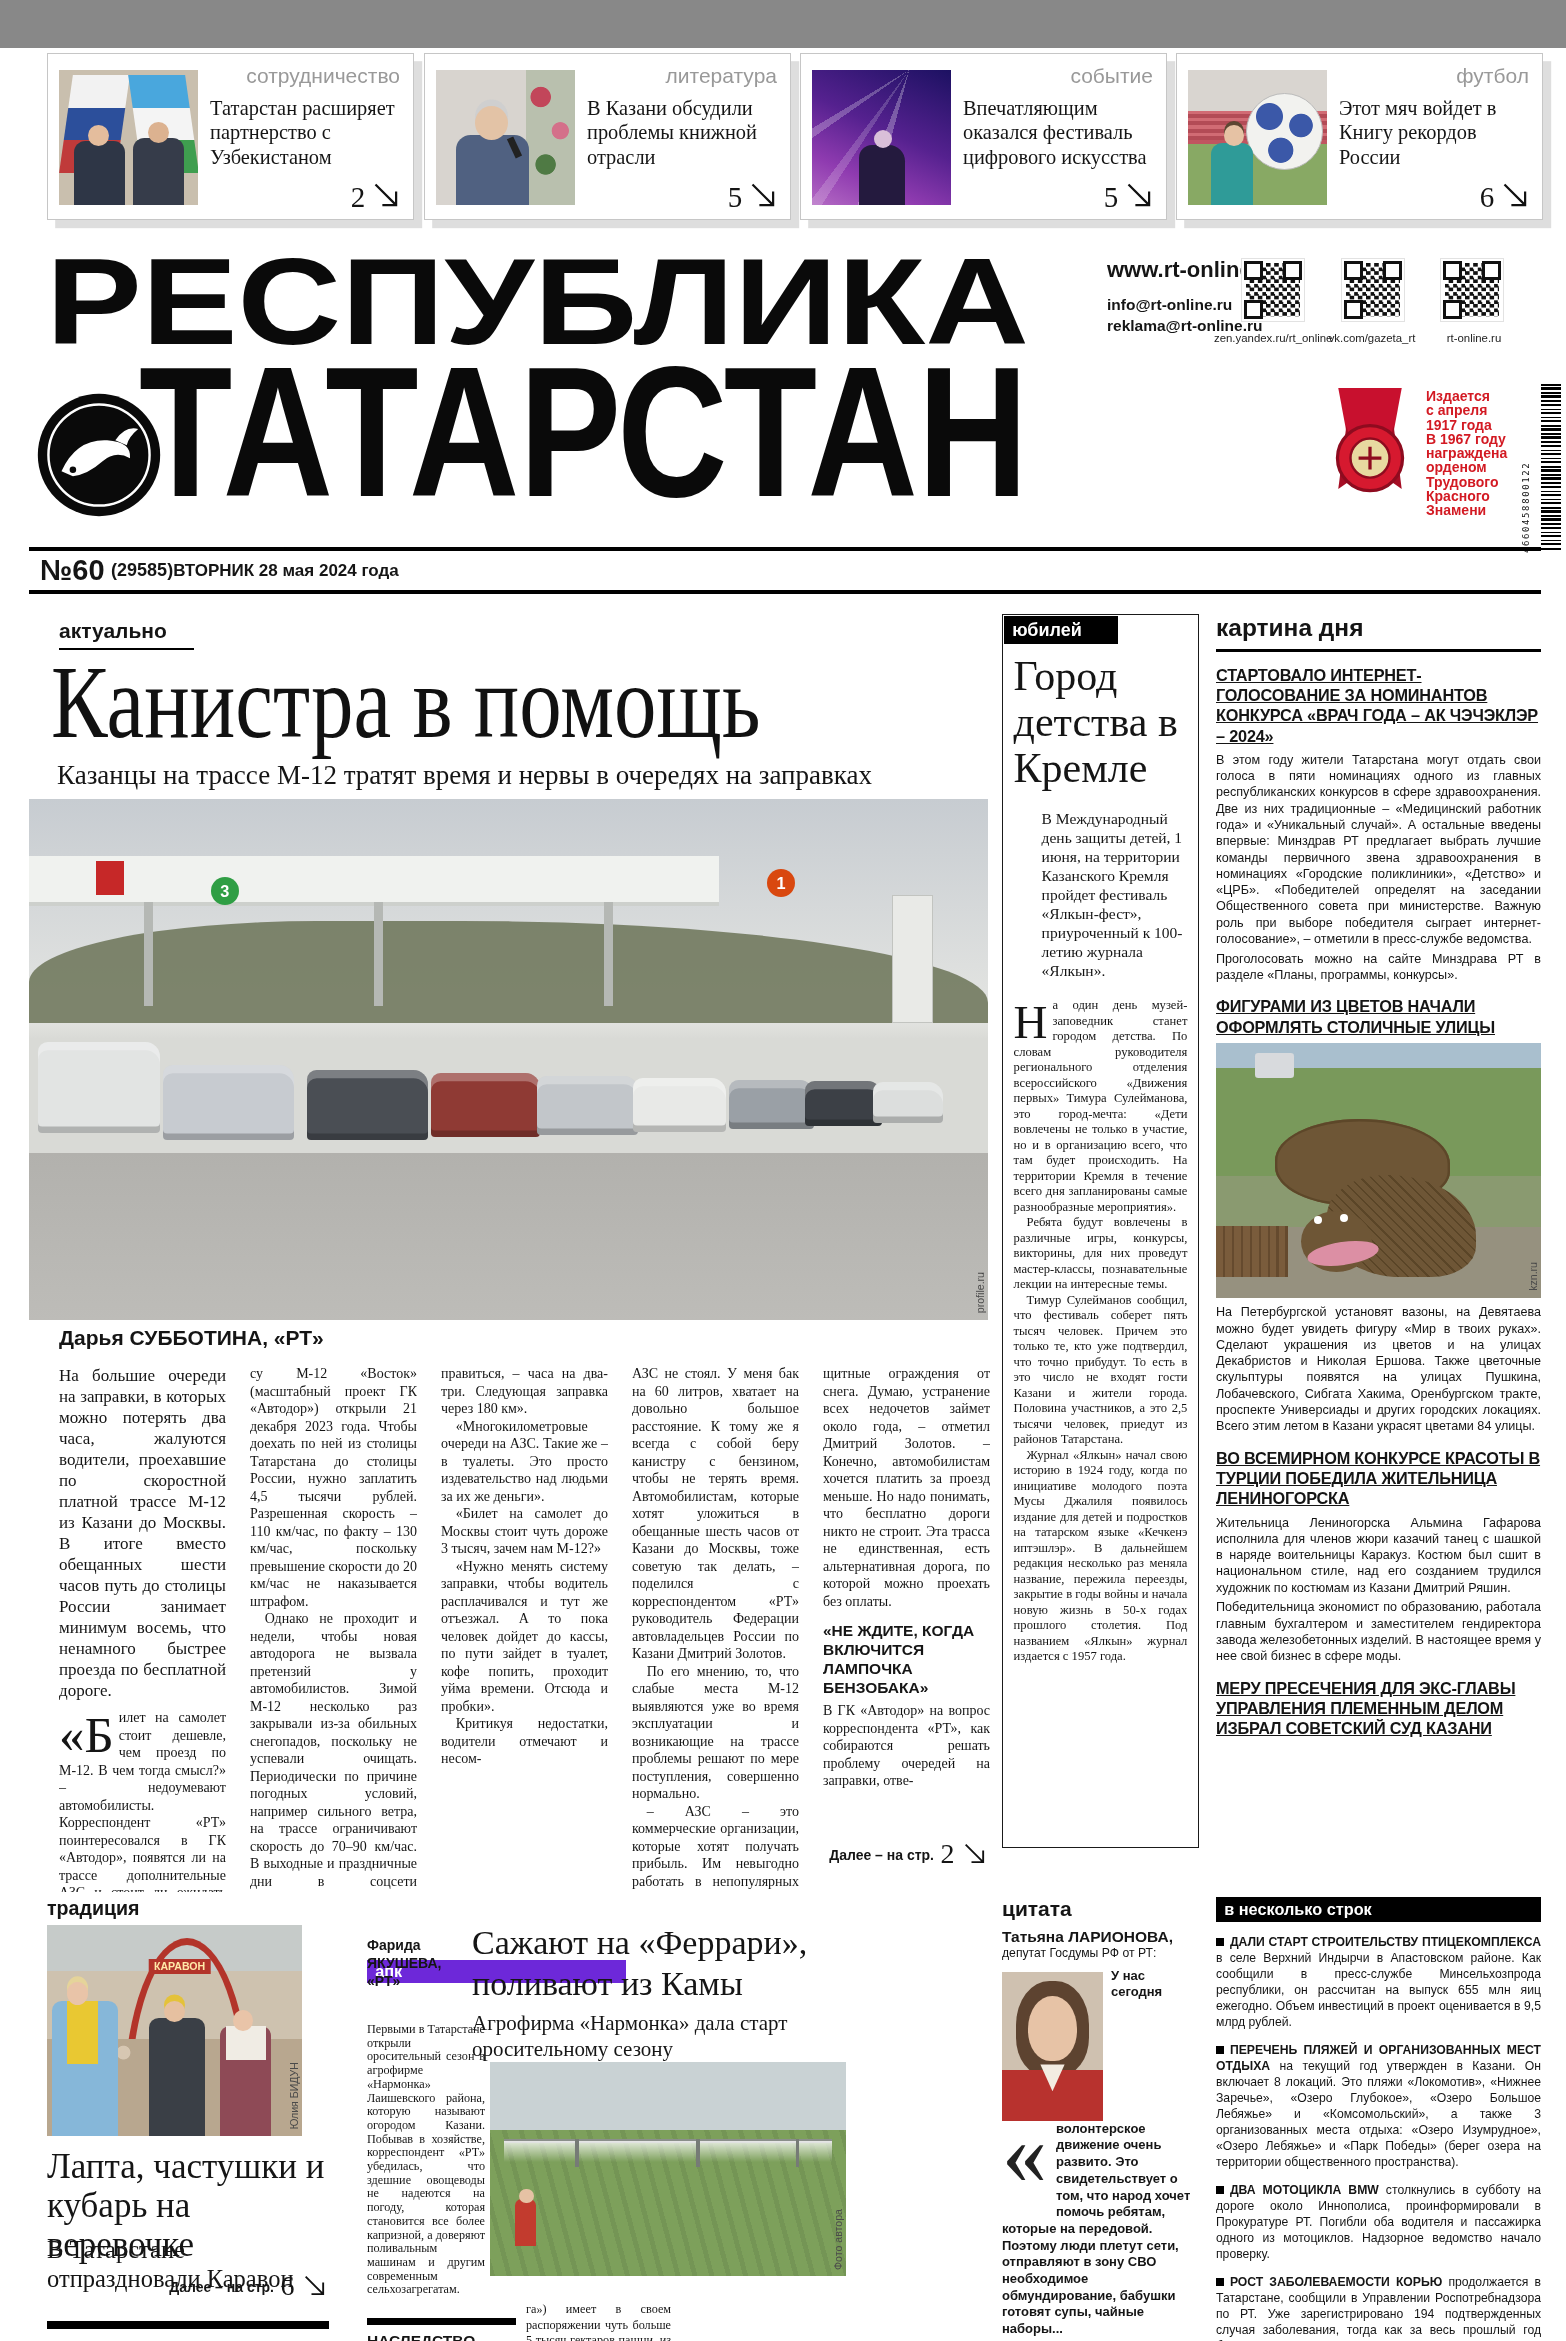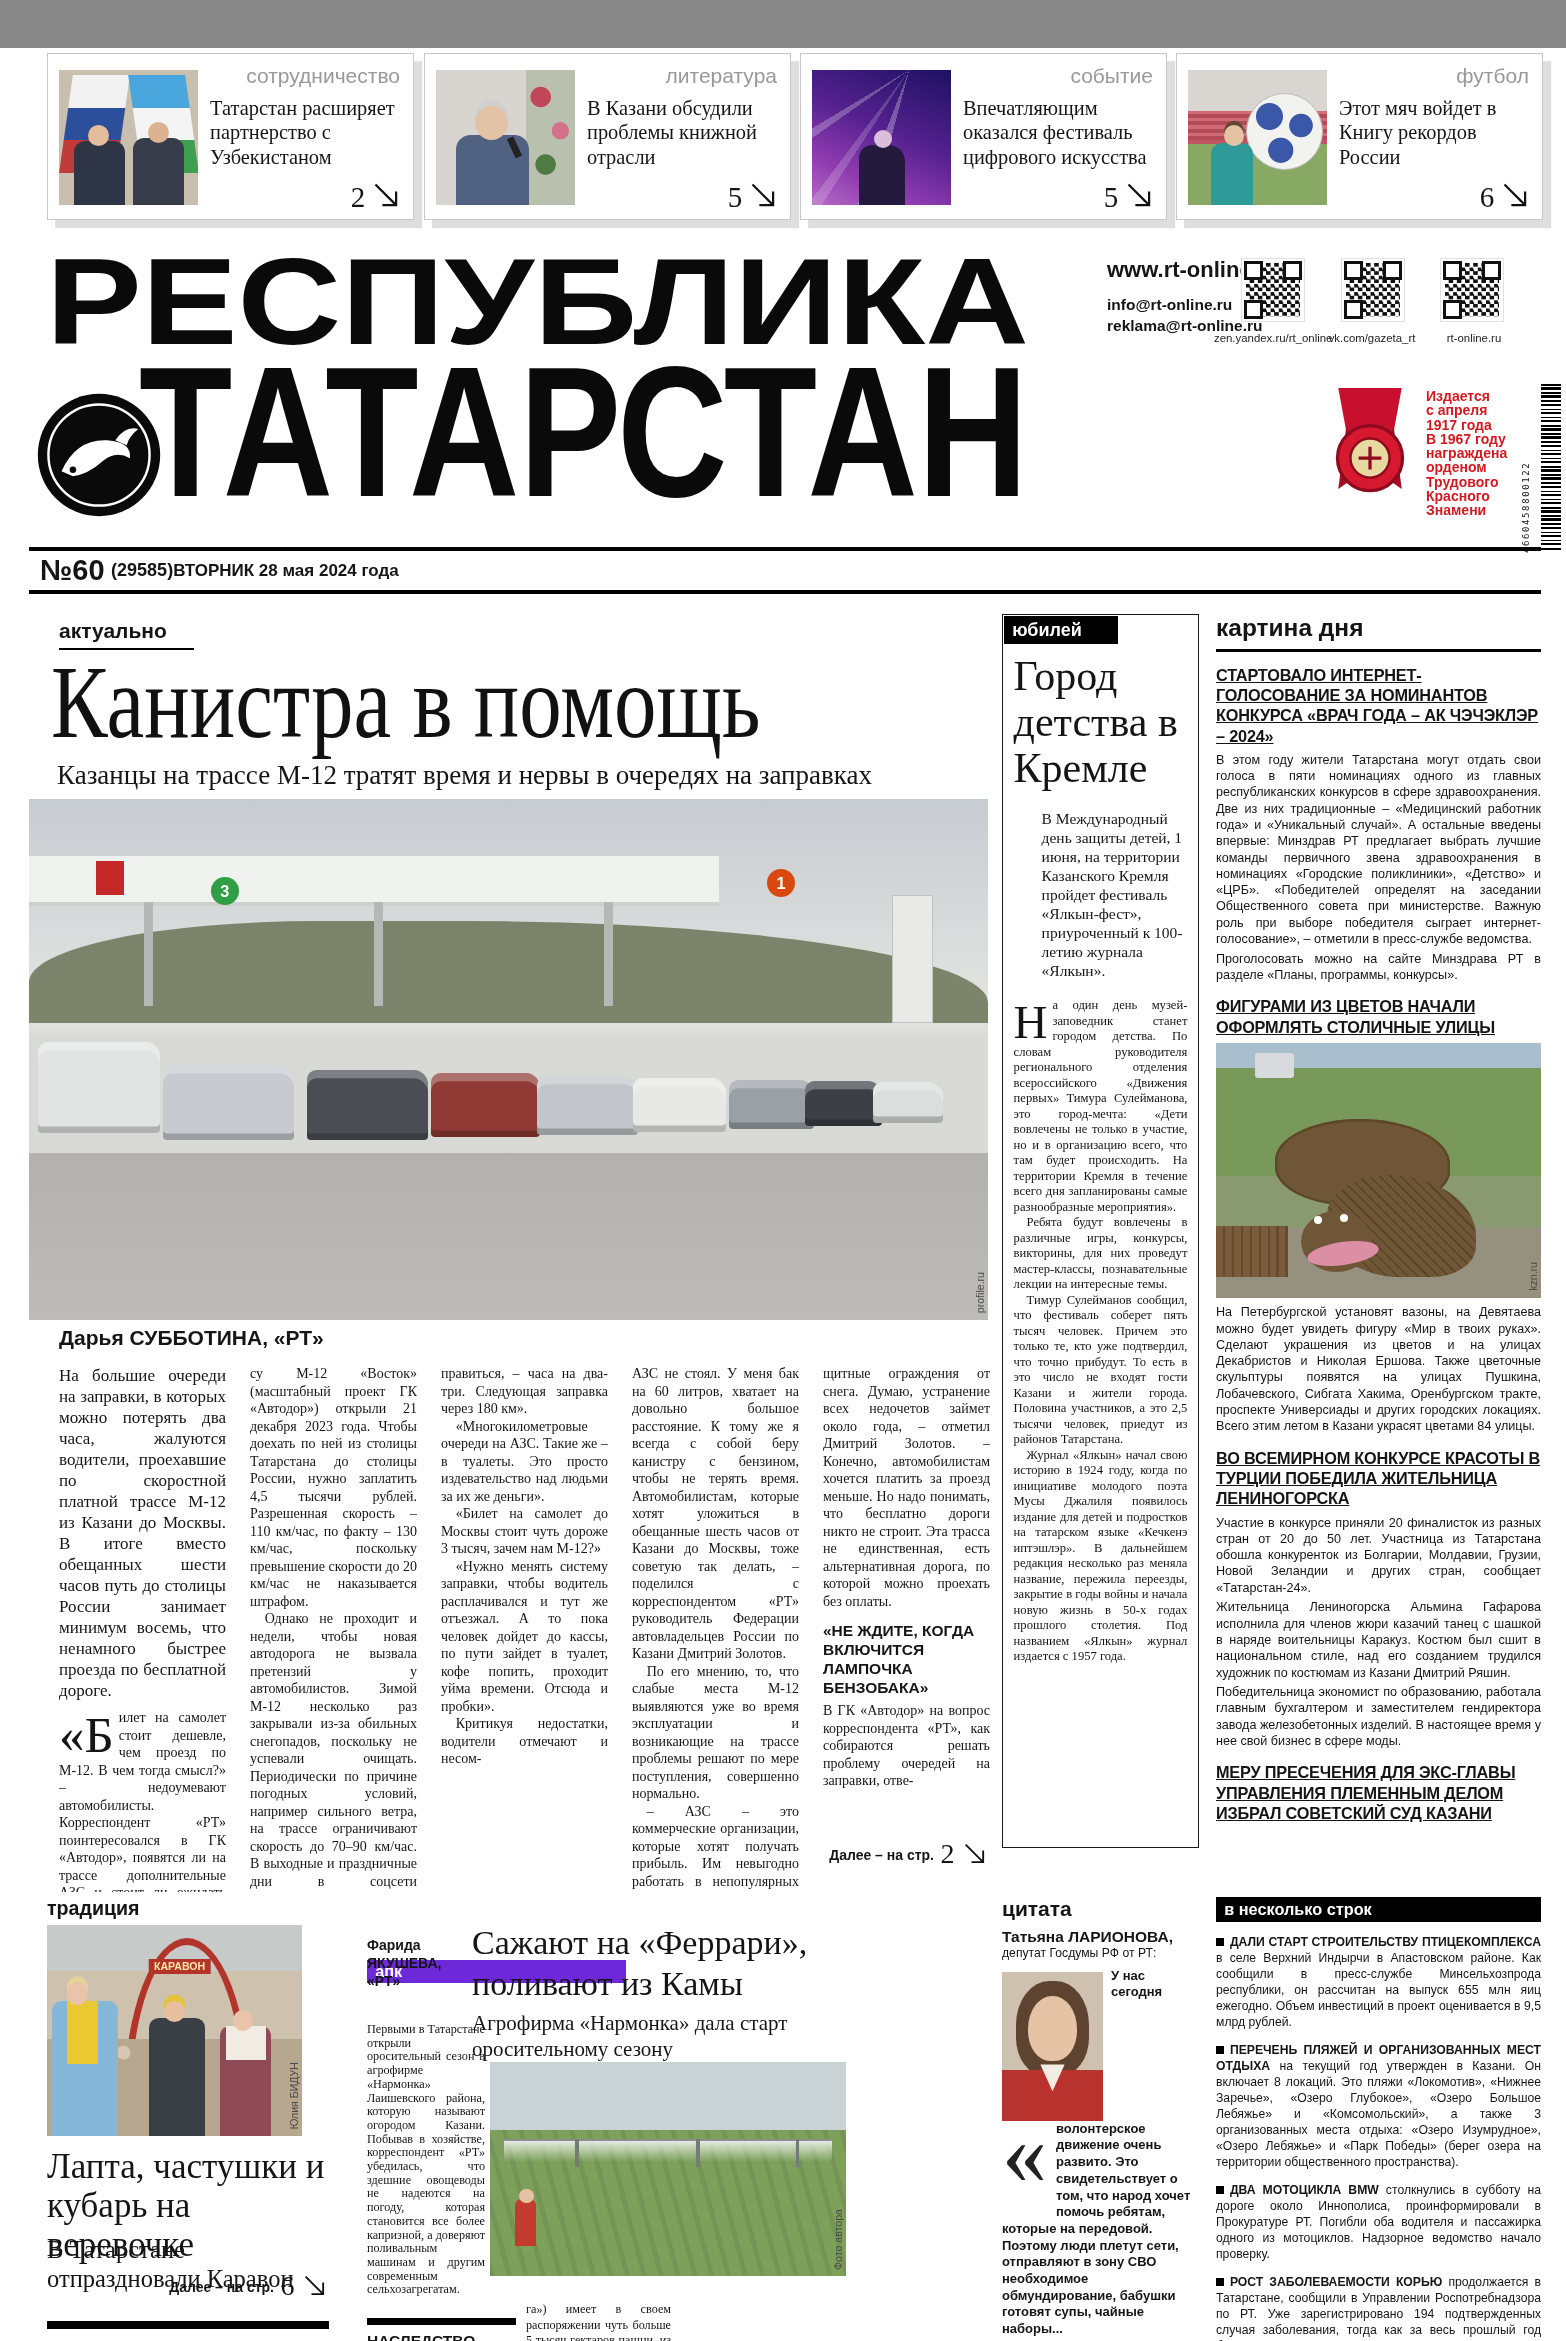--- a/index.html
+++ b/index.html
@@ -370,21 +370,20 @@
       <div class="abs" style="left:28%;top:78%;width:22%;height:9%;border-radius:50%;background:#dc8fa4;transform:rotate(-8deg)"></div>
       <div class="abs" style="left:30%;top:68%;width:8.2px;height:8.2px;border-radius:50%;background:#fff"></div>
       <div class="abs" style="left:38%;top:67%;width:8.2px;height:8.2px;border-radius:50%;background:#fff"></div>
       <div class="abs" style="left:0;bottom:8%;width:22%;height:20%;background:repeating-linear-gradient(90deg,#7a5c3c 0 6.5px,#654a2e 6.5px 9px)"></div>
       <div class="abs" style="left:12%;top:4%;width:12%;height:10%;background:#d8dadd;border-radius:3.3px"></div>
       <span class="vcred">kzn.ru</span>
     </div>
     <p>На Петербургской установят вазоны, на Девятаева можно будет увидеть фигуру «Мир в твоих руках». Сделают украшения из цветов и на улицах Декабристов и Николая Ершова. Также цветочные скульптуры появятся на улицах Пушкина, Лобачевского, Сибгата Хакима, Оренбургском тракте, проспекте Универсиады и других городских локациях. Всего этим летом в Казани украсят цветами 84 улицы.</p>
 
     <h3>ВО ВСЕМИРНОМ КОНКУРСЕ КРАСОТЫ В ТУРЦИИ ПОБЕДИЛА ЖИТЕЛЬНИЦА ЛЕНИНОГОРСКА</h3>
-    <p>Участие в конкурсе приняли 20 финалисток из разных стран от 20 до 50 лет. Участница из Татарстана обошла конкуренток из Болгарии, Молдавии, Грузии, Новой Зеландии и других стран, сообщает «Татарстан-24».</p>
     <p>Жительница Лениногорска Альмина Гафарова исполнила для членов жюри казачий танец с шашкой в наряде воительницы Каракуз. Костюм был сшит в национальном стиле, над его созданием трудился художник по костюмам из Казани Дмитрий Ряшин.</p>
     <p>Победительница экономист по образованию, работала главным бухгалтером и заместителем гендиректора завода железобетонных изделий. В настоящее время у нее свой бизнес в сфере моды.</p>
 
     <h3>МЕРУ ПРЕСЕЧЕНИЯ ДЛЯ ЭКС-ГЛАВЫ УПРАВЛЕНИЯ ПЛЕМЕННЫМ ДЕЛОМ ИЗБРАЛ СОВЕТСКИЙ СУД КАЗАНИ</h3>
 
   </div>
 
   <div class="abs trad">
     <span class="rubric" style="font-size:19.6px;width:163px">традиция</span>
     <div class="trad-photo">

